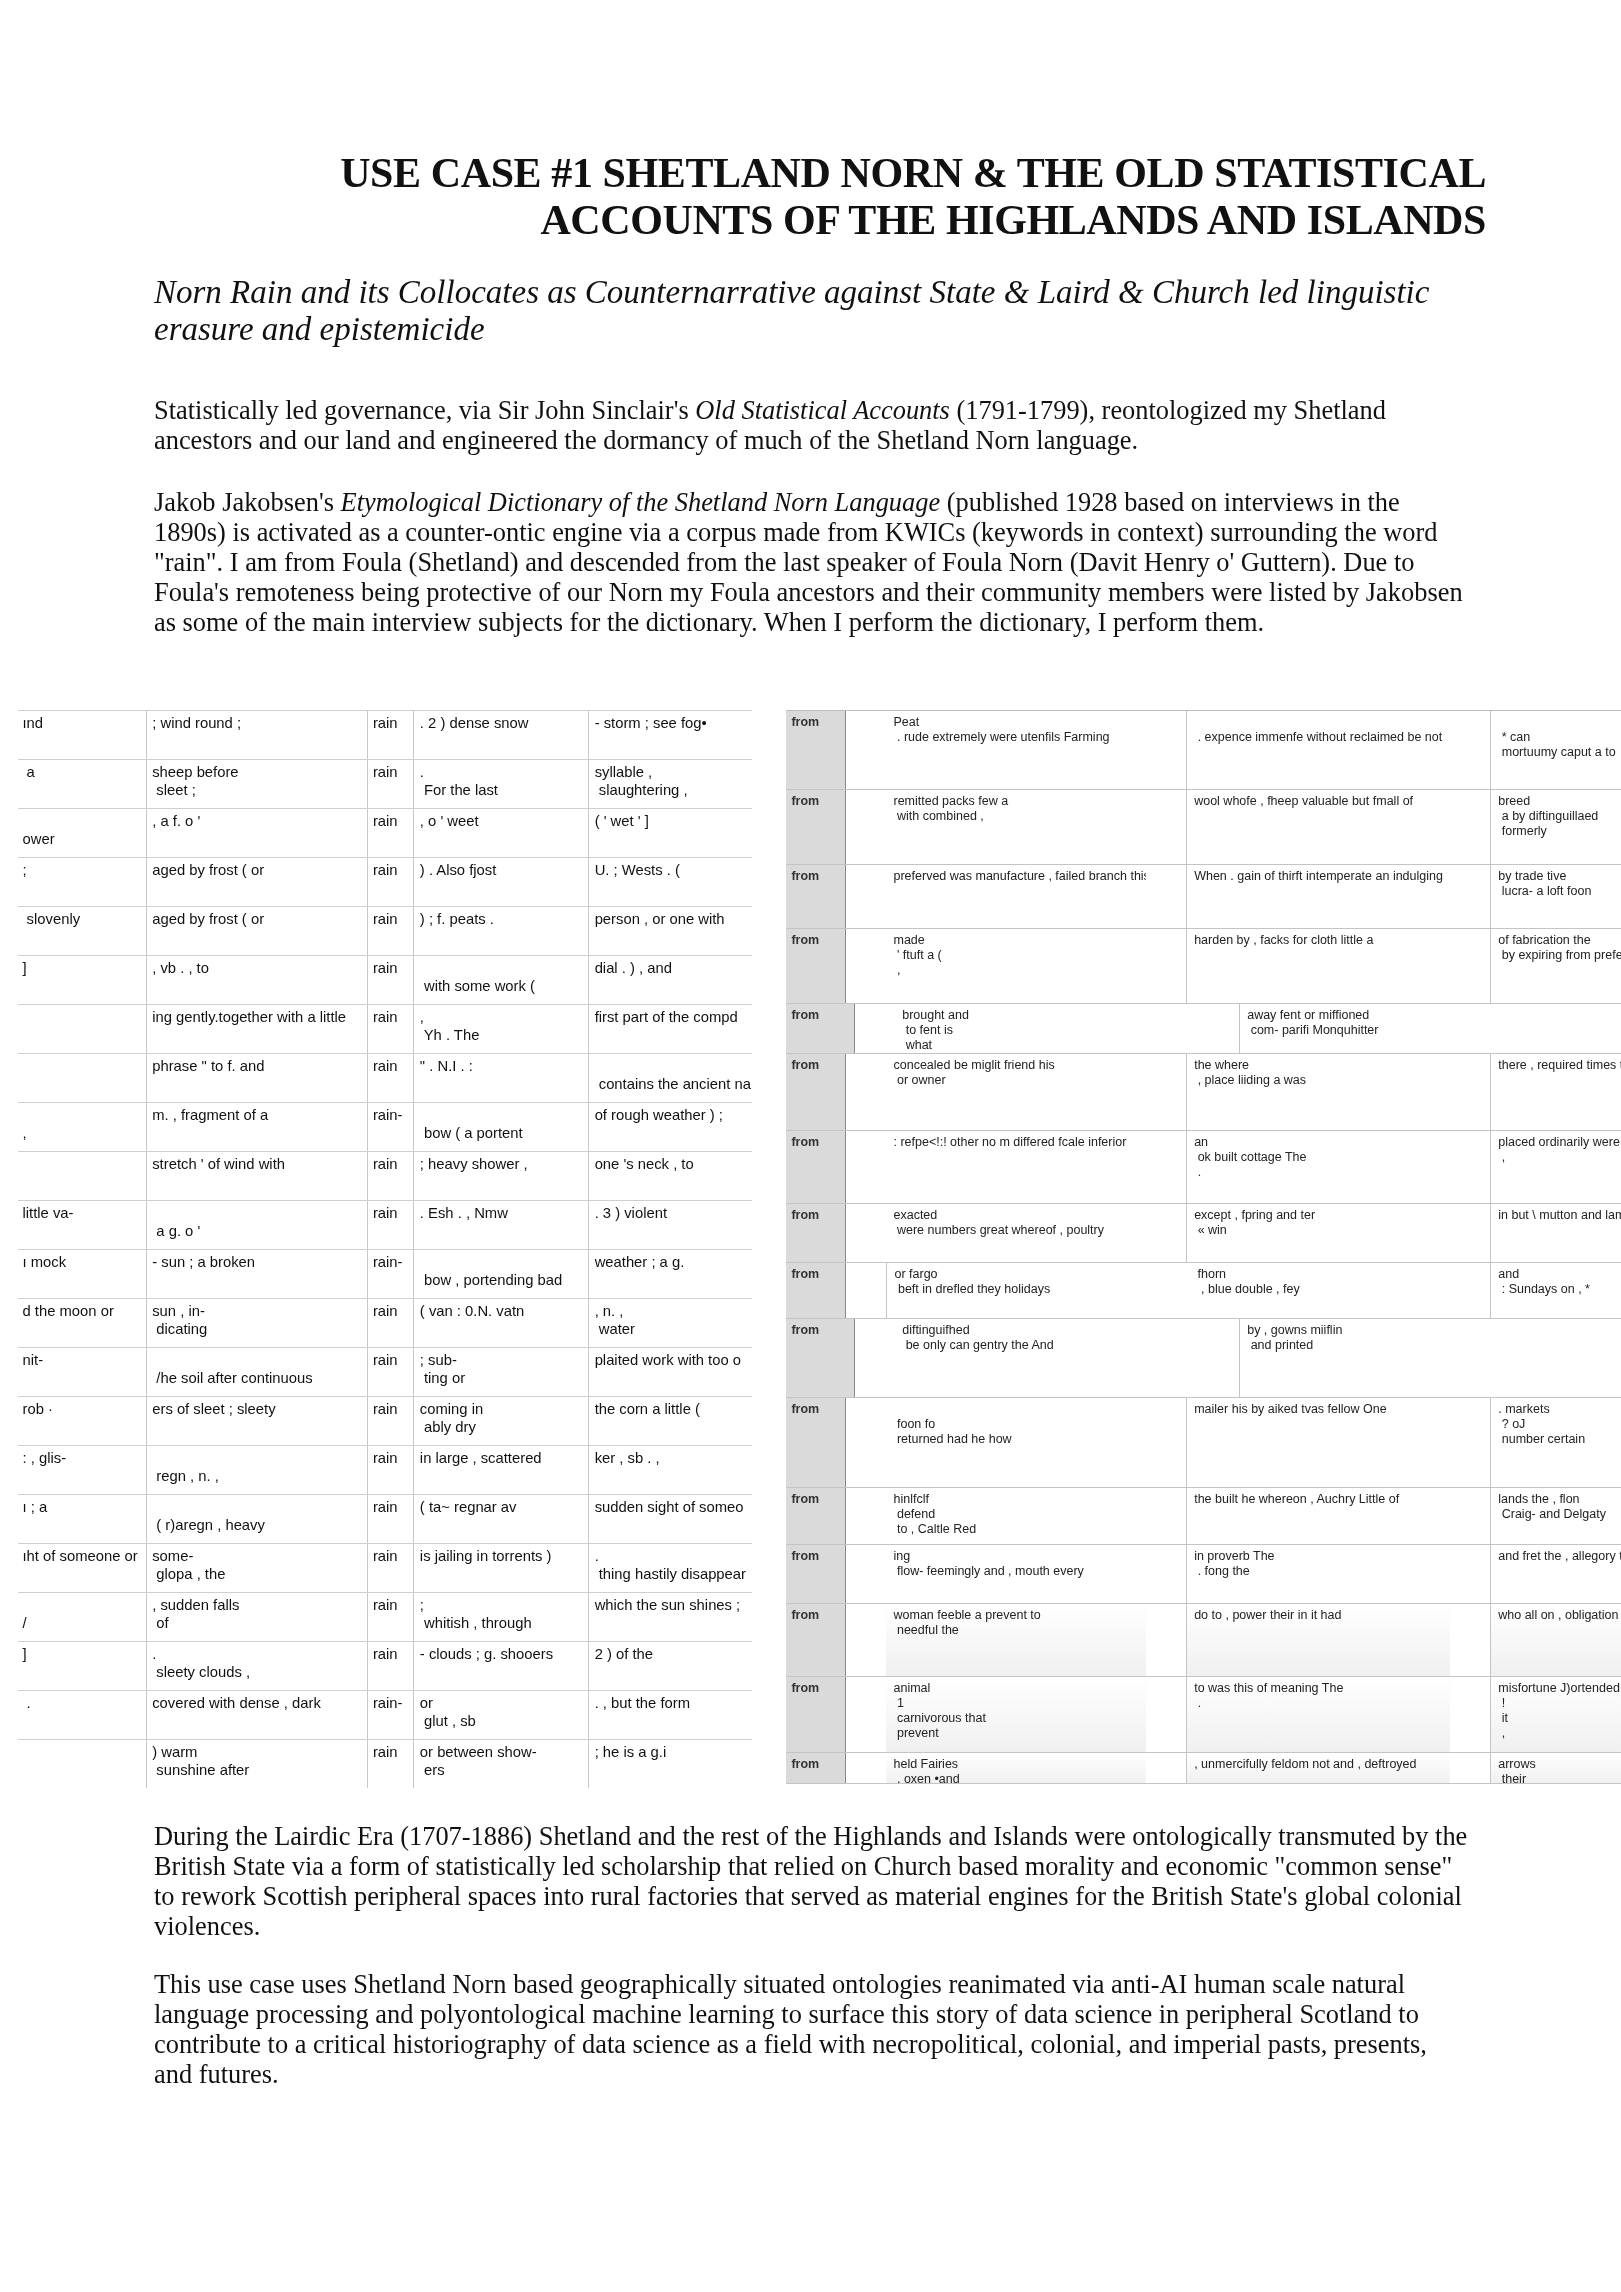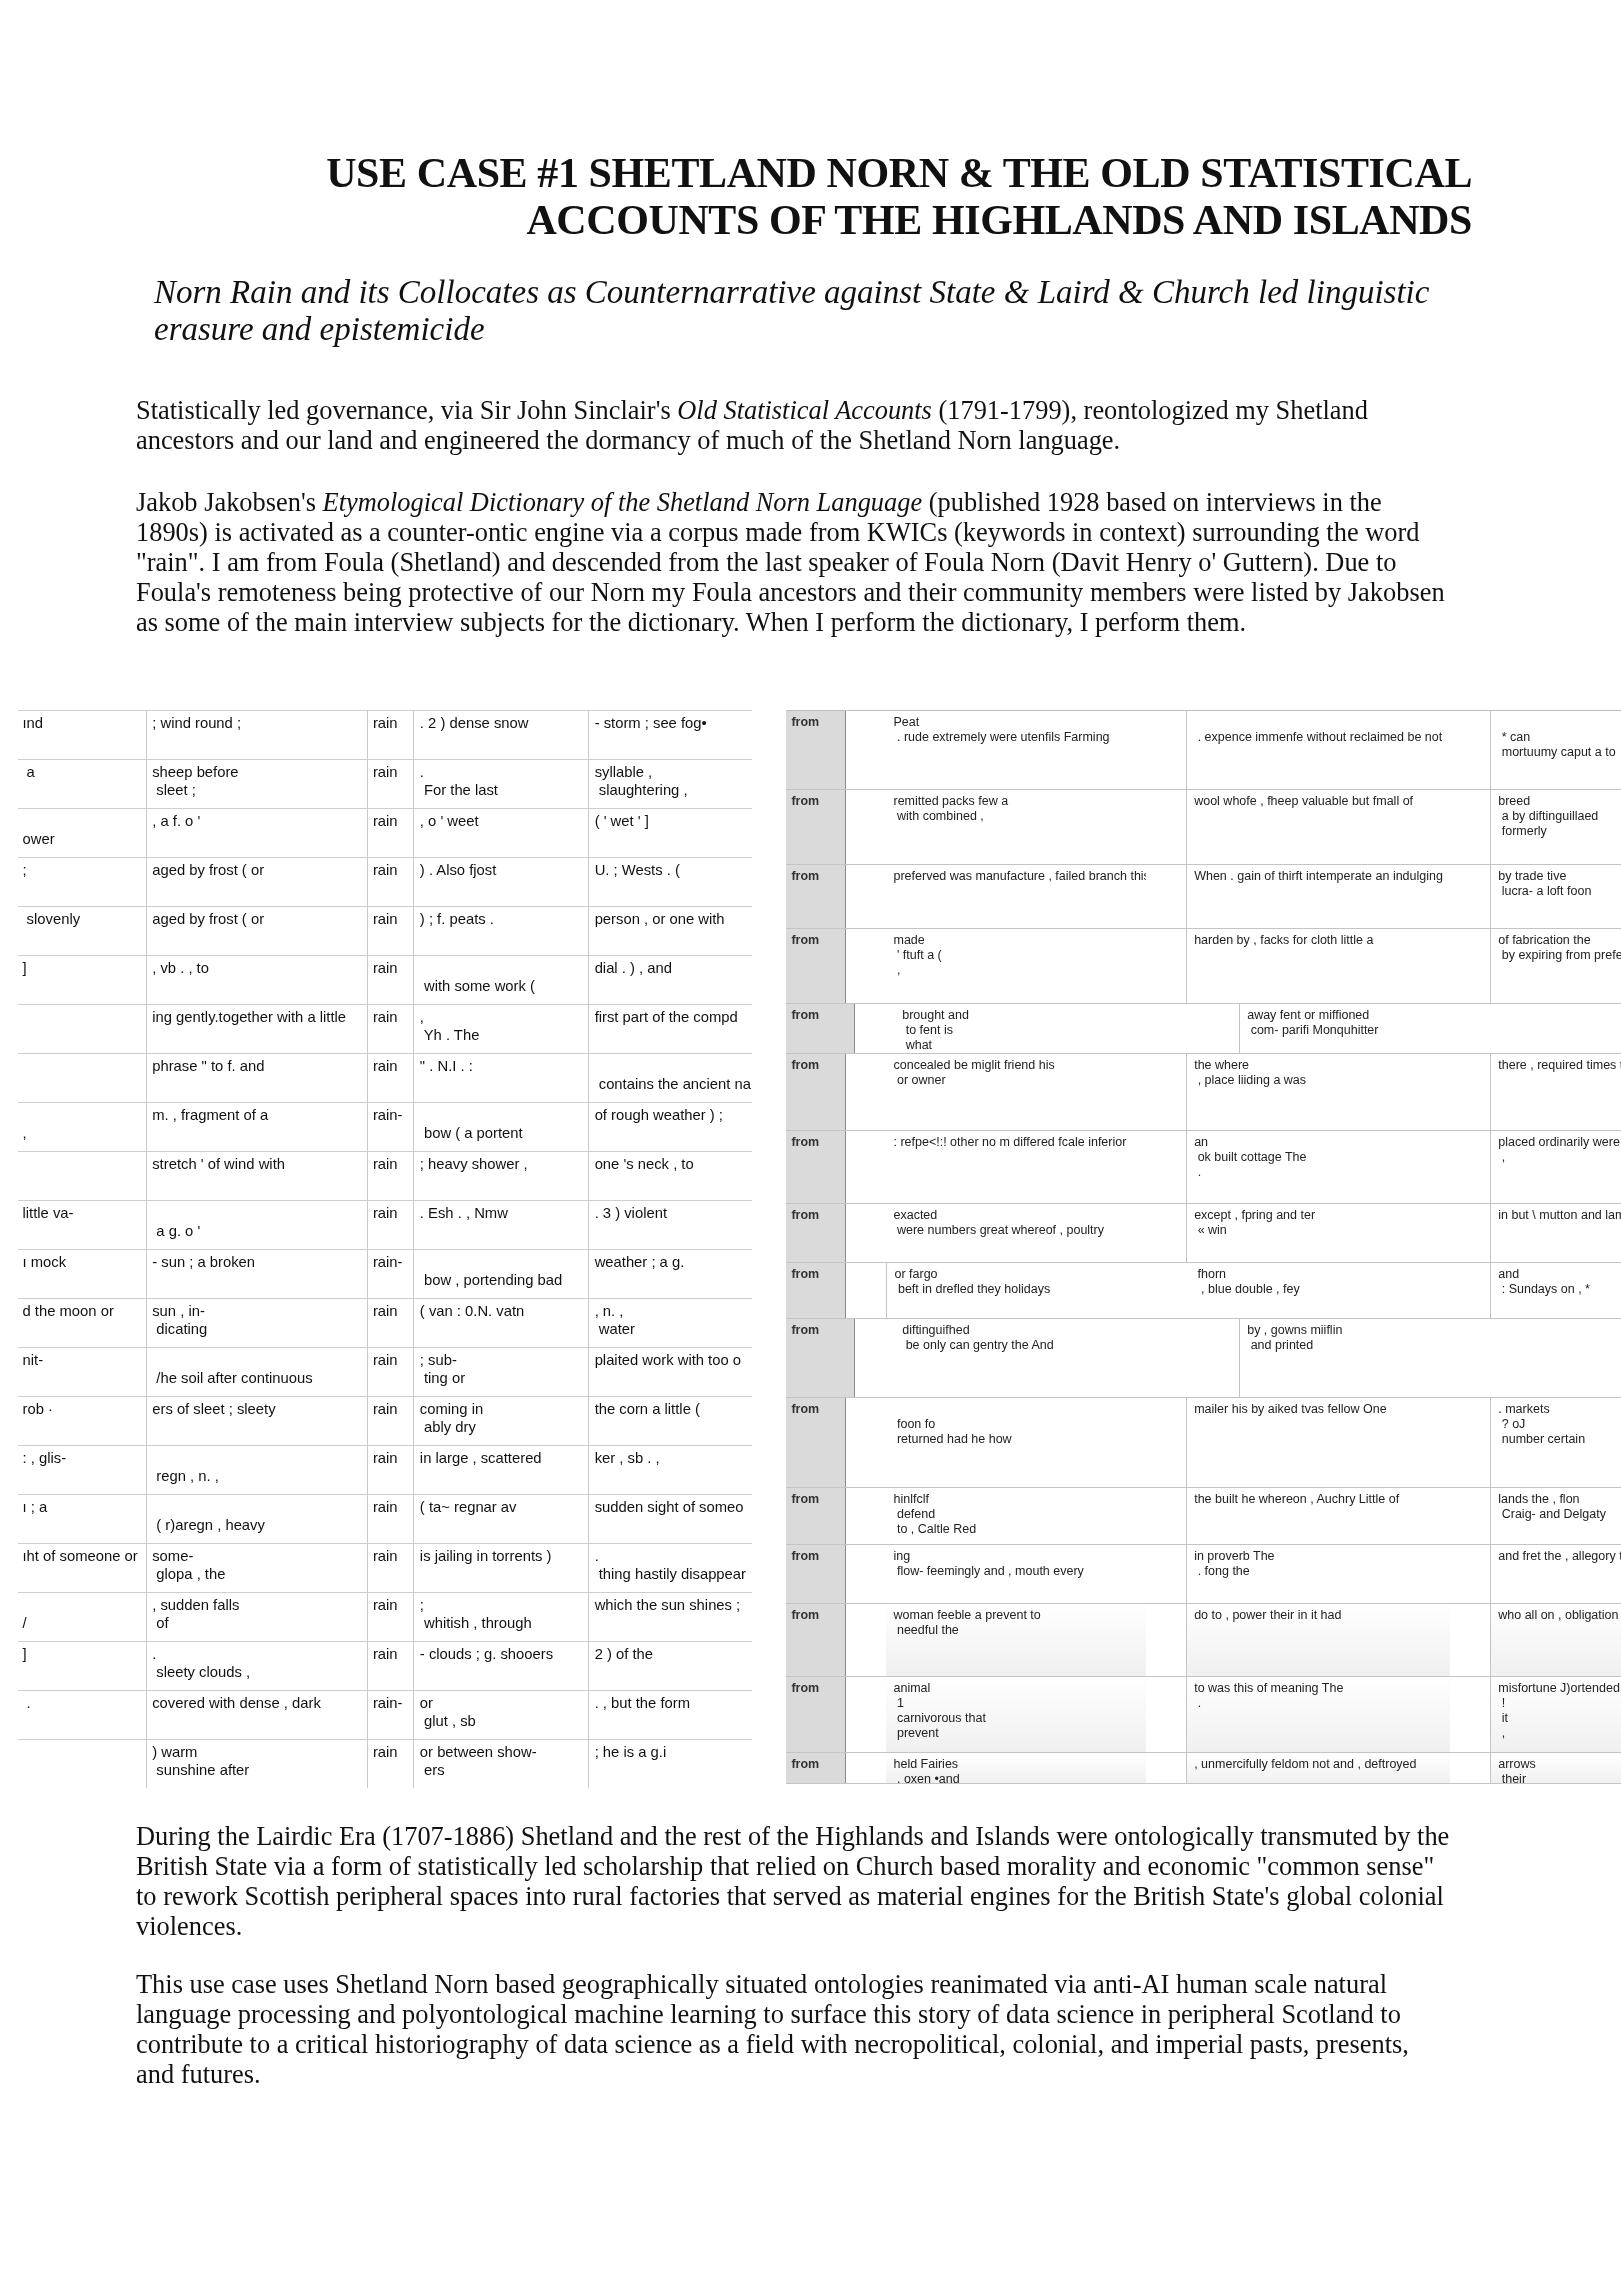--- a/index.html
+++ b/index.html
@@ -1,19 +1,19 @@
 <!DOCTYPE html>
 <html style="font-size:14.3px"><head>
 <meta charset="utf-8">
 <style>
   html, body { margin:0; padding:0; background:#ffffff; }
   body { width:1621px; height:2293px; position:relative; overflow:hidden; font-family:"DejaVu Serif", serif; color:#111; }
-  .title { position:absolute; left:138px; top:150px; width:1334px; text-align:right; font-family:"Liberation Serif", serif; font-weight:bold; font-size:42px; line-height:47px; letter-spacing:-0.4px; }
+  .title { position:absolute; left:152px; top:150px; width:1334px; text-align:right; font-family:"Liberation Serif", serif; font-weight:bold; font-size:42px; line-height:47px; letter-spacing:-0.4px; }
   .subtitle { position:absolute; left:154px; top:274px; width:1299px; font-family:"Liberation Serif", serif; font-style:italic; font-size:33px; line-height:37px; }
-  .para { position:absolute; left:136px; width:1317px; font-family:"Liberation Serif", serif; font-size:26.4px; line-height:30px; margin:0; }
+  .para { position:absolute; left:154px; width:1317px; font-family:"Liberation Serif", serif; font-size:26.4px; line-height:30px; margin:0; }
   .para i { font-style:italic; }
   #p1 { top:395px; }
   #p2 { top:487px; }
   #p3 { top:1821px; }
   #p4 { top:1969px; }
 
   
   .ltable { position:absolute; left:18px; top:710px; width:734px; }
   .lrow { display:flex; height:49px; border-top:1.3px solid #cfcfcf; box-sizing:border-box; }
   .lrow:last-child { border-bottom:none; }

